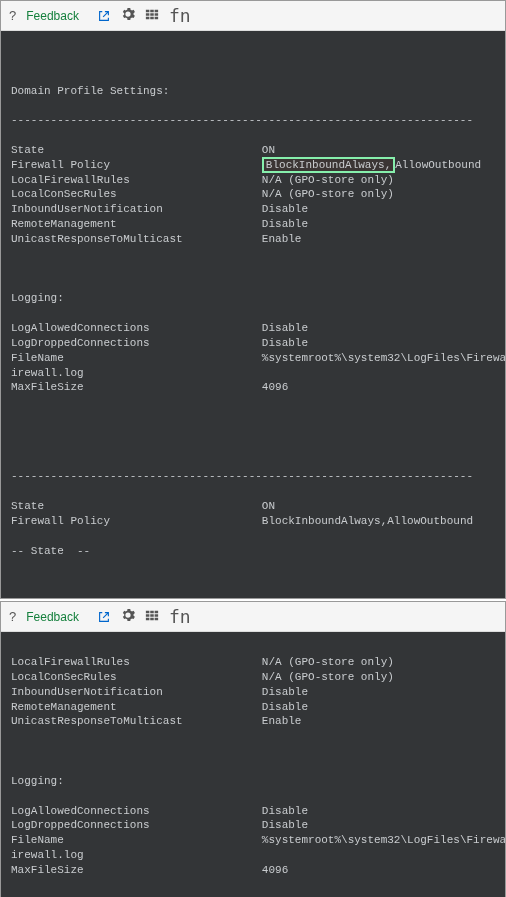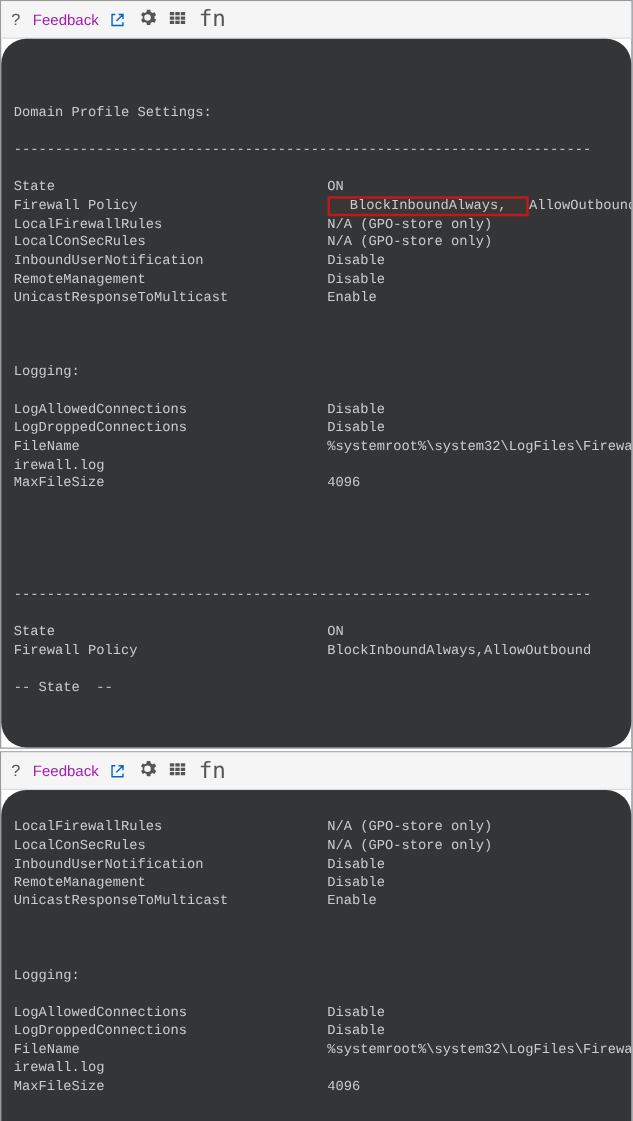--- a/index.html
+++ b/index.html
@@ -17,38 +17,37 @@
   .toolbar {
     background: #f5f5f5;
     display: flex;
     align-items: center;
     gap: 10px;
     padding: 4px 8px;
     font-family: -apple-system, "Segoe UI", sans-serif;
     font-size: 12px;
     border-bottom: 1px solid #ddd;
   }
-  .toolbar .link { color: #a21caf; cursor: pointer; display: flex; align-items: center; gap: 8px; }
+  .toolbar .link { color: #15803d; cursor: pointer; display: flex; align-items: center; gap: 18px; }
   .toolbar .icon { color: #555; cursor: pointer; font-size: 12px; }
   .toolbar .q { color: #555; cursor: pointer; font-size: 13px; }
   .toolbar .fn { color: #555; font-family: Consolas, monospace; font-size: 18px; cursor: pointer; }
   .tb-ic { display:inline-block; width:14px; height:14px; }
   .terminal {
     background: #333537;
     color: #c9cccf;
     padding: 8px 10px 10px 10px;
     line-height: 1.35;
     white-space: pre;
     overflow: hidden;
-    border-radius: 20px;
   }
   .line { white-space: pre; }
   .hl {
-    border: 2px solid #b91c1c;
-    padding: 0 16px;
+    border: 2px solid #86efac;
+    padding: 0 2px;
     background: rgba(216,59,1,0.05);
   }
   .section-hdr { }
   .dashes { color: #c9cccf; }
 </style>
 </head>
 <body>
 
 <div class="panel">
   <div class="toolbar">

